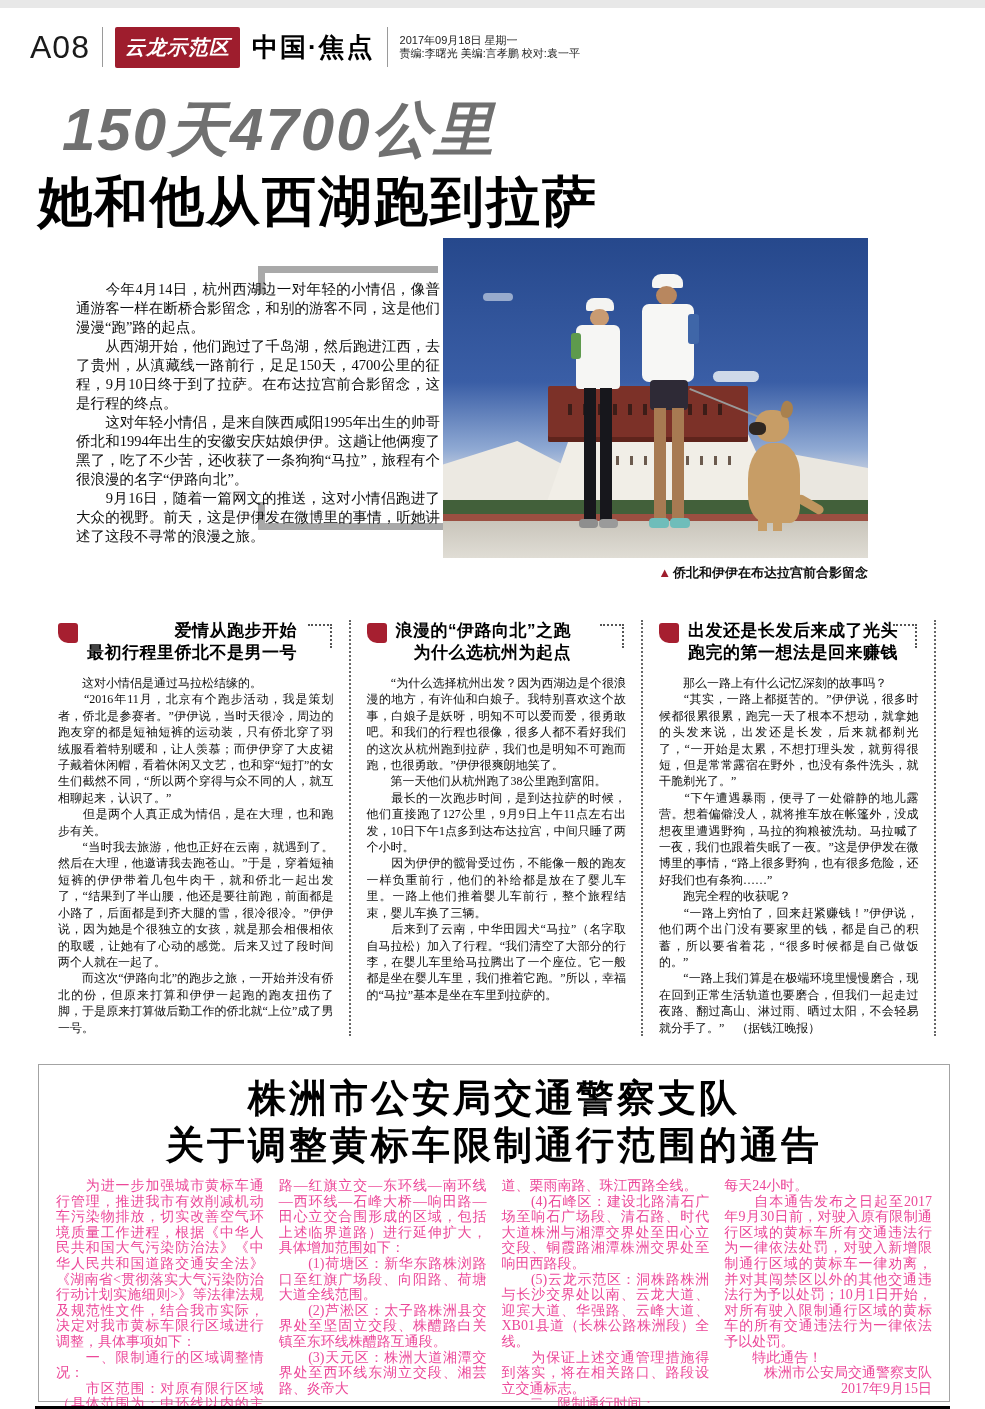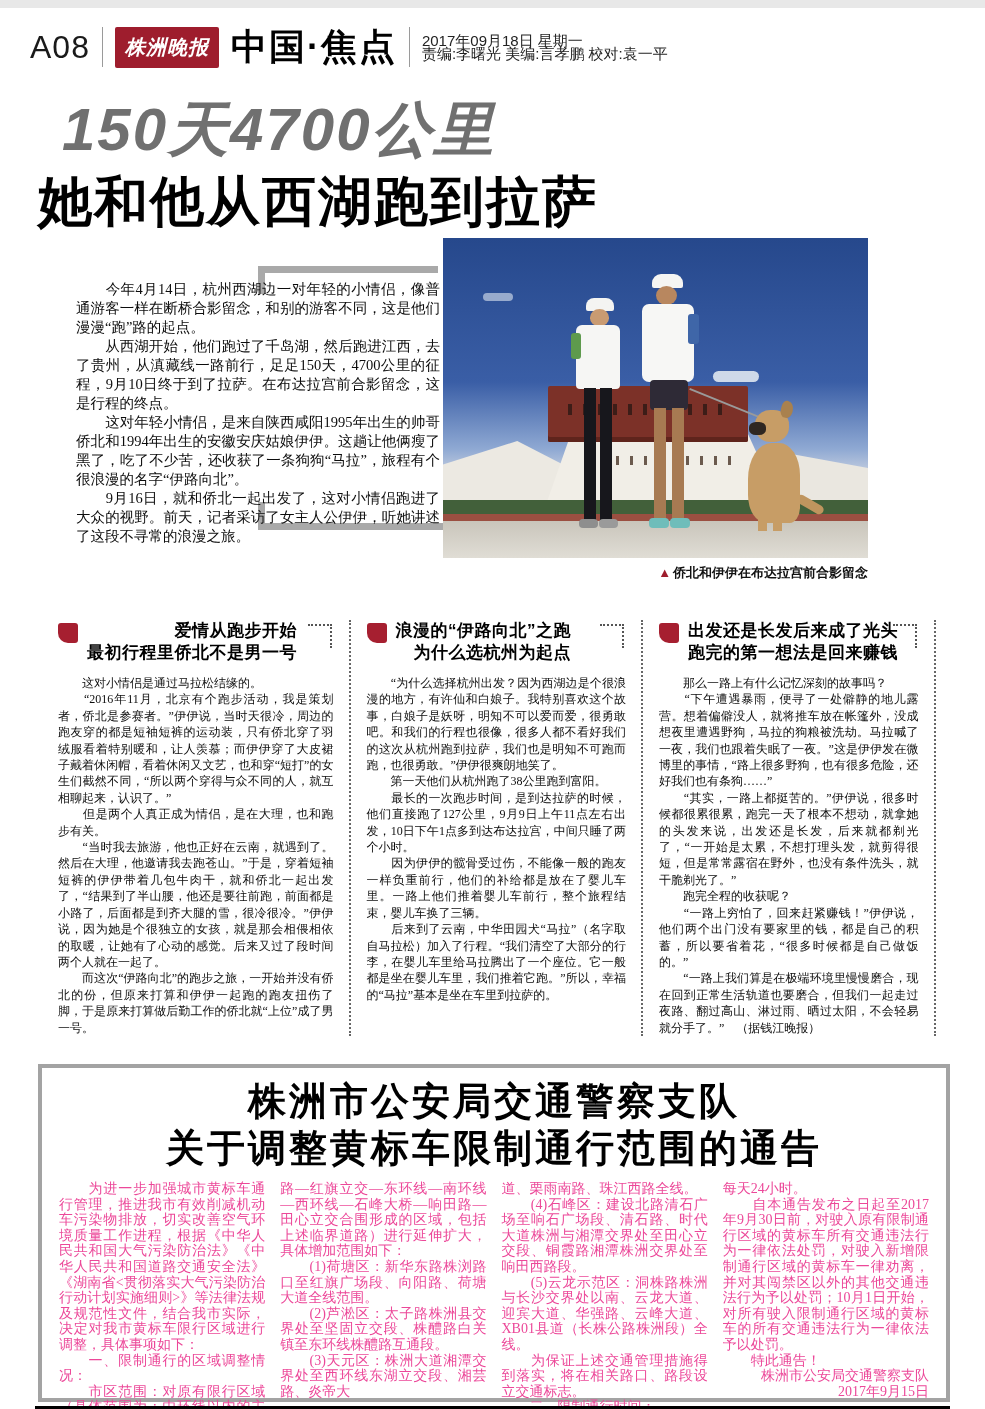--- a/index.html
+++ b/index.html
@@ -10,22 +10,22 @@
     font-family:"Liberation Sans", sans-serif; color:#111;
   }
   
   .hdr { position:absolute; left:30px; top:14px; right:30px; height:50px;
          display:flex; align-items:center; gap:12px; }
   .pagenum { font-size:32px; color:#1a1a1a; letter-spacing:1px; }
   .vline { width:1px; height:40px; background:#9a9a9a; }
   .logo { background:#9e1d2d; color:#fff; font-style:italic; font-weight:700;
           font-family:"Liberation Serif", serif; font-size:20px;
           padding:7px 10px; border-radius:2px; letter-spacing:1px; }
-  .section { font-size:36px; font-weight:900; letter-spacing:2px; color:#000;text-align:center; }
-  .dateblock { font-size:15px; line-height:13px; color:#222; }
+  .section { font-size:26px; font-weight:900; letter-spacing:2px; color:#000;text-align:center; }
+  .dateblock { font-size:11px; line-height:13px; color:#222; }
   
   .kicker { position:absolute; left:62px; top:82px; font-size:60px; font-weight:700;
             font-style:italic; color:#707070; letter-spacing:2px; }
   .mainhead { position:absolute; left:38px; top:158px; font-size:54px; font-weight:900;
               color:#000; letter-spacing:2px; }
   
   .lead-dec-top { position:absolute; left:258px; top:258px; width:180px; height:28px;
                   border-top:7px solid #a9a9a9; border-left:7px solid #a9a9a9; }
   .lead-dec-bottom { position:absolute; left:258px; top:494px; width:188px; height:28px;
                      border-bottom:7px solid #a9a9a9; border-left:7px solid #a9a9a9; }
@@ -89,58 +89,58 @@
   .col-head { position:relative; display:flex; gap:9px; margin-bottom:9px; min-height:46px; }
   .sq { width:20px; height:20px; margin-top:3px; background:#a61f30; border-radius:3px 3px 3px 10px; flex:none; }
   .t1, .t2 { font-size:17px; font-weight:700; line-height:22px; color:#000; letter-spacing:.5px;text-align:right; }
   .cdec { position:absolute; right:2px; top:4px; width:24px; height:24px;
           border-top:2px dotted #555; border-right:2px dotted #555; }
   .col-body p, .lead p { margin:0; }
   .col-body { font-family:"Liberation Serif", serif; font-size:12px; line-height:16.4px;
               text-align:justify; color:#0d0d0d; }
   
   .notice { position:absolute; left:38px; top:1056px; width:912px; height:338px;
-            border:4px solid #a3a3a3; background:#fff; }
+            border:1px solid #a3a3a3; background:#fff; }
   .ntitle { text-align:center; font-size:38px; font-weight:900; letter-spacing:3px;
             line-height:47px; color:#000; }
   .ntitle.first { margin-top:10px; }
   .ncols { display:flex; gap:15px; padding:9px 17px 0 17px; }
   .ncol { flex:1; font-family:"Liberation Serif", serif; font-size:14px; line-height:15.6px;
           text-align:justify; color:#ec4899; }
   .sig { text-align:right; }
   
   .bottom-rule { position:absolute; left:35px; top:1398px; width:915px; height:4px; background:#000; }
 </style>
 </head>
 <body>
 
 <div class="page">
 
   <div class="hdr">
     <div class="pagenum">A08</div>
     <div class="vline"></div>
-    <div class="logo">株洲晚报</div>
+    <div class="logo">云龙示范区</div>
     <div class="section">中国·焦点</div>
     <div class="vline"></div>
     <div class="dateblock">
       <div>2017年09月18日 星期一</div>
       <div>责编:李曙光 美编:言孝鹏 校对:袁一平</div>
     </div>
   </div>
 
   <div class="kicker">150天4700公里</div>
   <div class="mainhead">她和他从西湖跑到拉萨</div>
 
   <div class="lead-dec-top"></div>
   <div class="lead-dec-bottom"></div>
   <div class="lead">
       <p>　　今年4月14日，杭州西湖边一对年轻的小情侣，像普通游客一样在断桥合影留念，和别的游客不同，这是他们漫漫“跑”路的起点。</p>
       <p>　　从西湖开始，他们跑过了千岛湖，然后跑进江西，去了贵州，从滇藏线一路前行，足足150天，4700公里的征程，9月10日终于到了拉萨。在布达拉宫前合影留念，这是行程的终点。</p>
       <p>　　这对年轻小情侣，是来自陕西咸阳1995年出生的帅哥侨北和1994年出生的安徽安庆姑娘伊伊。这趟让他俩瘦了黑了，吃了不少苦，还收获了一条狗狗“马拉”，旅程有个很浪漫的名字“伊路向北”。</p>
-      <p>　　9月16日，就和侨北一起出发了，这对小情侣跑进了大众的视野。前天，记者采访了女主人公伊伊，听她讲述了这段不寻常的浪漫之旅。</p>
+      <p>　　9月16日，随着一篇网文的推送，这对小情侣跑进了大众的视野。前天，这是伊伊发在微博里的事情，听她讲述了这段不寻常的浪漫之旅。</p>
     </div>
 
   <div class="photo">
     <div class="cloud1"></div>
     <div class="cloud2"></div>
     <div class="p-hill-left"></div>
     <div class="p-hill-right"></div>
     <div class="p-central-white"></div>
     <div class="p-red"></div>
     <div class="p-shrub"></div>
@@ -218,22 +218,22 @@
       <div class="col-head">
         <div class="sq"></div>
         <div>
           <div class="t1">出发还是长发后来成了光头</div>
           <div class="t2">跑完的第一想法是回来赚钱</div>
         </div>
         <div class="cdec"></div>
       </div>
       <div class="col-body">
           <p>　　那么一路上有什么记忆深刻的故事吗？</p>
+          <p>　　“其实，一路上都挺苦的。”伊伊说，很多时候都很累很累，跑完一天了根本不想动，就拿她的头发来说，出发还是长发，后来就都剃光了，“一开始是太累，不想打理头发，就剪得很短，但是常常露宿在野外，也没有条件洗头，就干脆剃光了。”</p>
           <p>　　“下午遭遇暴雨，便寻了一处僻静的地儿露营。想着偏僻没人，就将推车放在帐篷外，没成想夜里遭遇野狗，马拉的狗粮被洗劫。马拉喊了一夜，我们也跟着失眠了一夜。”这是伊伊发在微博里的事情，“路上很多野狗，也有很多危险，还好我们也有条狗……”</p>
-          <p>　　“其实，一路上都挺苦的。”伊伊说，很多时候都很累很累，跑完一天了根本不想动，就拿她的头发来说，出发还是长发，后来就都剃光了，“一开始是太累，不想打理头发，就剪得很短，但是常常露宿在野外，也没有条件洗头，就干脆剃光了。”</p>
           <p>　　跑完全程的收获呢？</p>
           <p>　　“一路上穷怕了，回来赶紧赚钱！”伊伊说，他们两个出门没有要家里的钱，都是自己的积蓄，所以要省着花，“很多时候都是自己做饭的。”</p>
           <p>　　“一路上我们算是在极端环境里慢慢磨合，现在回到正常生活轨道也要磨合，但我们一起走过夜路、翻过高山、淋过雨、晒过太阳，不会轻易就分手了。”　（据钱江晚报）</p>
         </div>
     </div>
 
   </div>
 
   <div class="notice">
     <div class="ntitle first">株洲市公安局交通警察支队</div>

